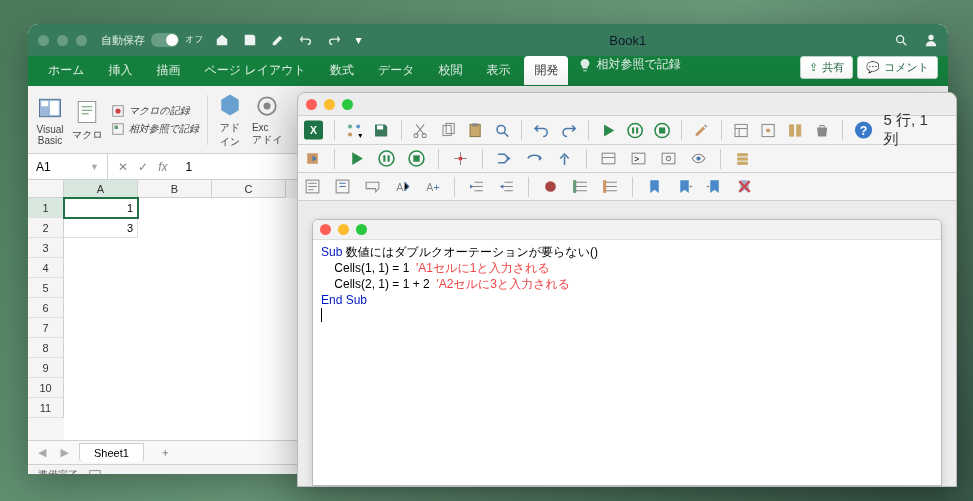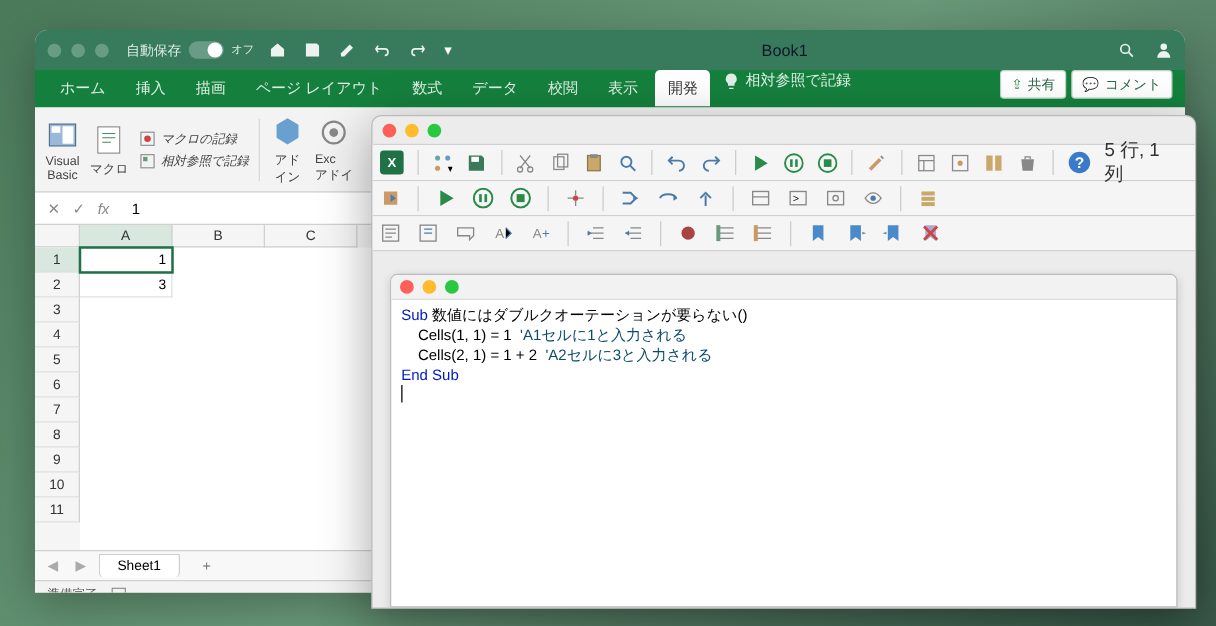--- a/index.html
+++ b/index.html
@@ -64,21 +64,21 @@
 .vt-sep { width: 1px; height: 20px; background: #ccc; }
 .vt-status { margin-left: auto; font-size: 15px; color: #333; padding-right: 6px; }
 .vbe-toolbar2, .vbe-toolbar3 { height: 28px; border-bottom: 1px solid #d0d0d0; background: #f5f5f5; display: flex; align-items: center; padding: 0 6px; gap: 13px; }
 
 .code-pane { position: absolute; left: 14px; top: 126px; right: 14px; bottom: 0; background: #fff; border: 1px solid #bbb; border-radius: 6px 6px 0 0; box-shadow: 0 2px 8px rgba(0,0,0,0.15); overflow: hidden; }
 .code-titlebar { height: 20px; display: flex; align-items: center; padding: 0 7px; gap: 7px; background: #f2f2f2; border-bottom: 1px solid #ddd; }
 .cp-combo { height: 20px; border-bottom: 1px solid #ccc; display: flex; align-items: center; padding: 0 6px; font-size: 11px; background: #fff; }
 .cp-combo-box { border: 1px solid #ccc; padding: 1px 6px; display: flex; align-items: center; gap: 40px; background: #fff; font-size: 11px; }
 .code-body { padding: 4px 8px; font-family: Menlo, Consolas, monospace; font-size: 12px; line-height: 16px; white-space: pre; color: #000; }
 .kw { color: #0018c4; }
-.cmt { color: #0c4a6e; }
+.cmt { color: #ef4444; }
 .cursor-line { border-left: 1px solid #000; height: 14px; display: inline-block; }
 
 svg { display: block; }
 </style>
 </head>
 <body>
 
 <div class="excel-window">
   <div class="titlebar">
     <div class="traffic-lights">
@@ -194,20 +194,24 @@
       <svg class="rb-big-icon" viewBox="0 0 32 32">
           <circle cx="16" cy="16" r="10" fill="none" stroke="#888" stroke-width="2"></circle>
           <circle cx="16" cy="16" r="4" fill="#888"></circle>
         </svg>
       <span style="white-space:pre-line;text-align:left">Exc
 アドイ</span>
     </div>
   </div>
 
   <div class="formula-bar">
+    <div class="name-box">
+        <span>A1</span>
+        <span style="color:#aaa;font-size:9px">▼</span>
+      </div>
     <div class="fx-icons">
       <span>✕</span>
       <span>✓</span>
       <span style="font-style:italic">fx</span>
     </div>
     <div class="fx-content">1</div>
   </div>
 
   <div>
     <div class="col-headers">

